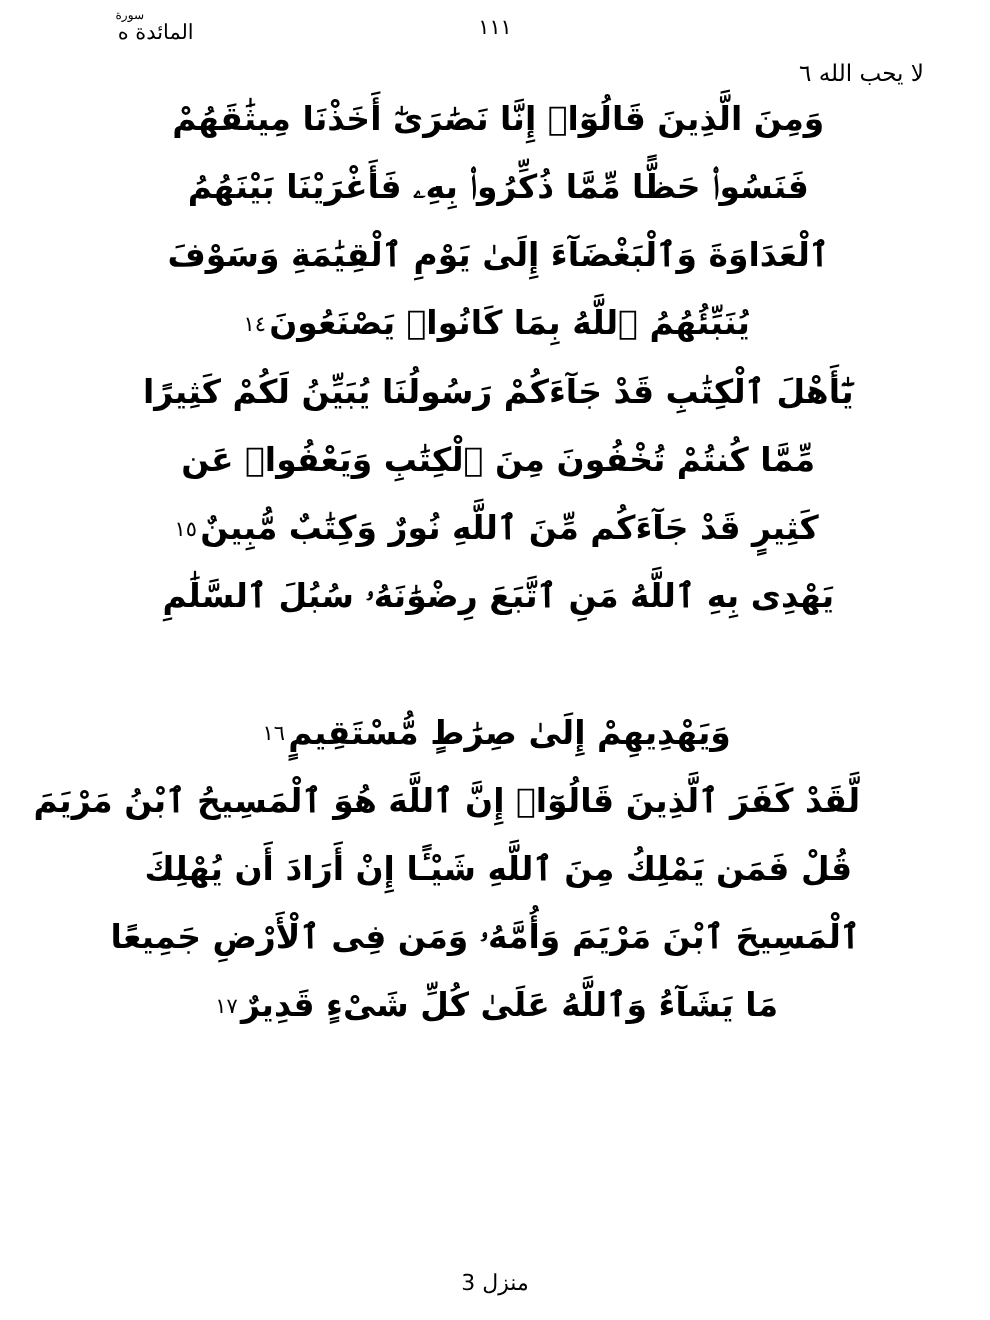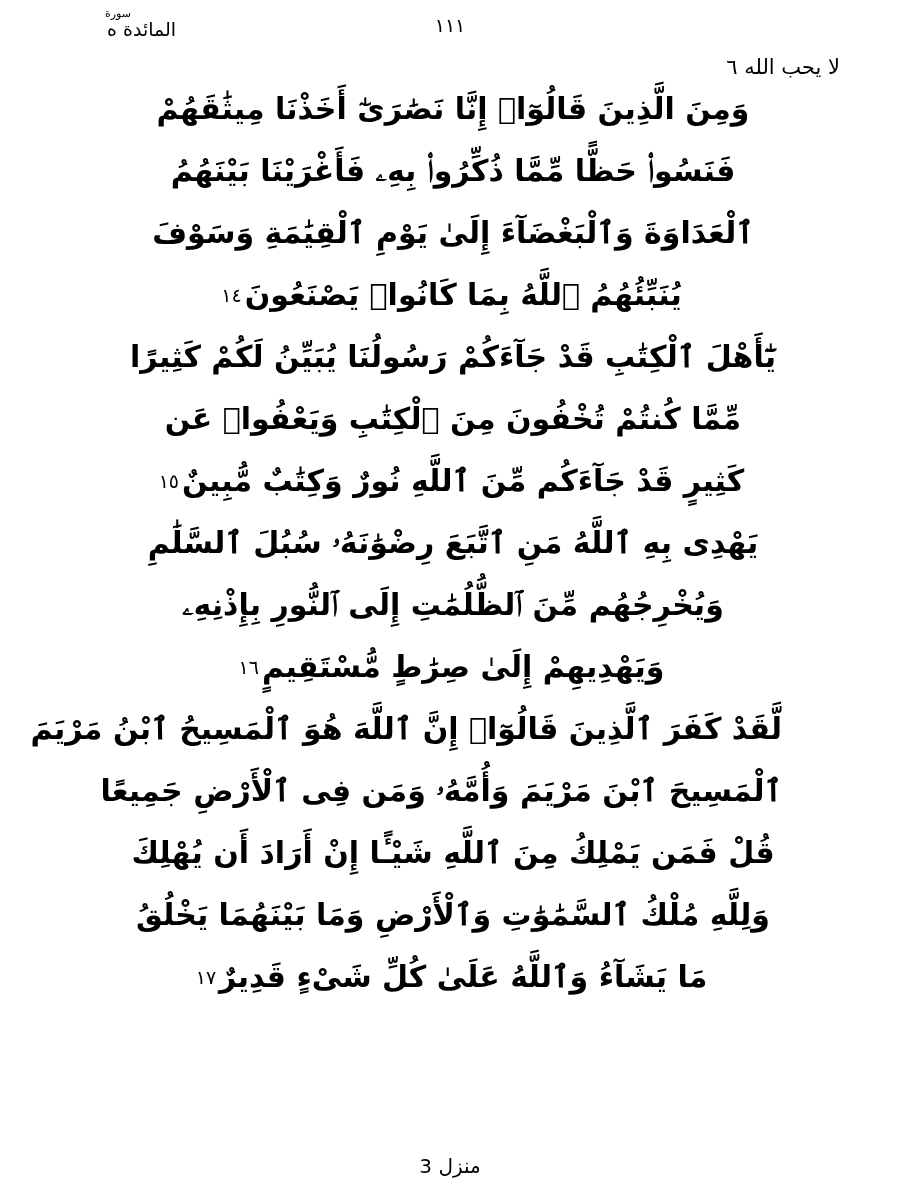--- a/index.html
+++ b/index.html
@@ -137,31 +137,30 @@
     <div class="aya-line"><span>يُنَبِّئُهُمُ ٱللَّهُ بِمَا كَانُوا۟ يَصْنَعُونَ</span><span class="aya-marker">١٤</span></div>
 
     <div class="aya-line"><span>يَٰٓأَهْلَ ٱلْكِتَٰبِ قَدْ جَآءَكُمْ رَسُولُنَا يُبَيِّنُ لَكُمْ كَثِيرًا</span><span class="aya-marker"></span></div>
 
     <div class="aya-line"><span>مِّمَّا كُنتُمْ تُخْفُونَ مِنَ ٱلْكِتَٰبِ وَيَعْفُوا۟ عَن</span><span class="aya-marker"></span></div>
 
     <div class="aya-line"><span>كَثِيرٍ قَدْ جَآءَكُم مِّنَ ٱللَّهِ نُورٌ وَكِتَٰبٌ مُّبِينٌ</span><span class="aya-marker">١٥</span></div>
 
     <div class="aya-line"><span>يَهْدِى بِهِ ٱللَّهُ مَنِ ٱتَّبَعَ رِضْوَٰنَهُۥ سُبُلَ ٱلسَّلَٰمِ</span><span class="aya-marker"></span></div>
 
-    <div class="aya-line"><span>وَيُخْرِجُهُم مِّنَ ٱلظُّلُمَٰتِ إِلَى ٱلنُّورِ بِإِذْنِهِۦ</span><span class="aya-marker"></span></div>
+    <div class="aya-line"><span class="aya-marker"></span></div>
 
     <div class="aya-line"><span>وَيَهْدِيهِمْ إِلَىٰ صِرَٰطٍ مُّسْتَقِيمٍ</span><span class="aya-marker">١٦</span></div>
 
     <div class="aya-line"><span>لَّقَدْ كَفَرَ ٱلَّذِينَ قَالُوٓا۟ إِنَّ ٱللَّهَ هُوَ ٱلْمَسِيحُ ٱبْنُ مَرْيَمَ</span><span class="aya-marker"></span></div>
 
+    <div class="aya-line"><span>قُلْ فَمَن يَمْلِكُ مِنَ ٱللَّهِ شَيْـًٔا إِنْ أَرَادَ أَن يُهْلِكَ</span><span class="aya-marker"></span></div>
+
     <div class="aya-line"><span>ٱلْمَسِيحَ ٱبْنَ مَرْيَمَ وَأُمَّهُۥ وَمَن فِى ٱلْأَرْضِ جَمِيعًا</span><span class="aya-marker"></span></div>
 
-    <div class="aya-line"><span>قُلْ فَمَن يَمْلِكُ مِنَ ٱللَّهِ شَيْـًٔا إِنْ أَرَادَ أَن يُهْلِكَ</span><span class="aya-marker"></span></div>
-
-    <div class="aya-line"><span>وَلِلَّهِ مُلْكُ ٱلسَّمَٰوَٰتِ وَٱلْأَرْضِ وَمَا بَيْنَهُمَا يَخْلُقُ</span><span class="aya-marker"></span></div>
 
     <div class="aya-line"><span>مَا يَشَآءُ وَٱللَّهُ عَلَىٰ كُلِّ شَىْءٍ قَدِيرٌ</span><span class="aya-marker">١٧</span></div>
 
   </div>
 
   <div class="page-footer">
     <span class="footer-text">منزل 3</span>
   </div>
 
 </div>

